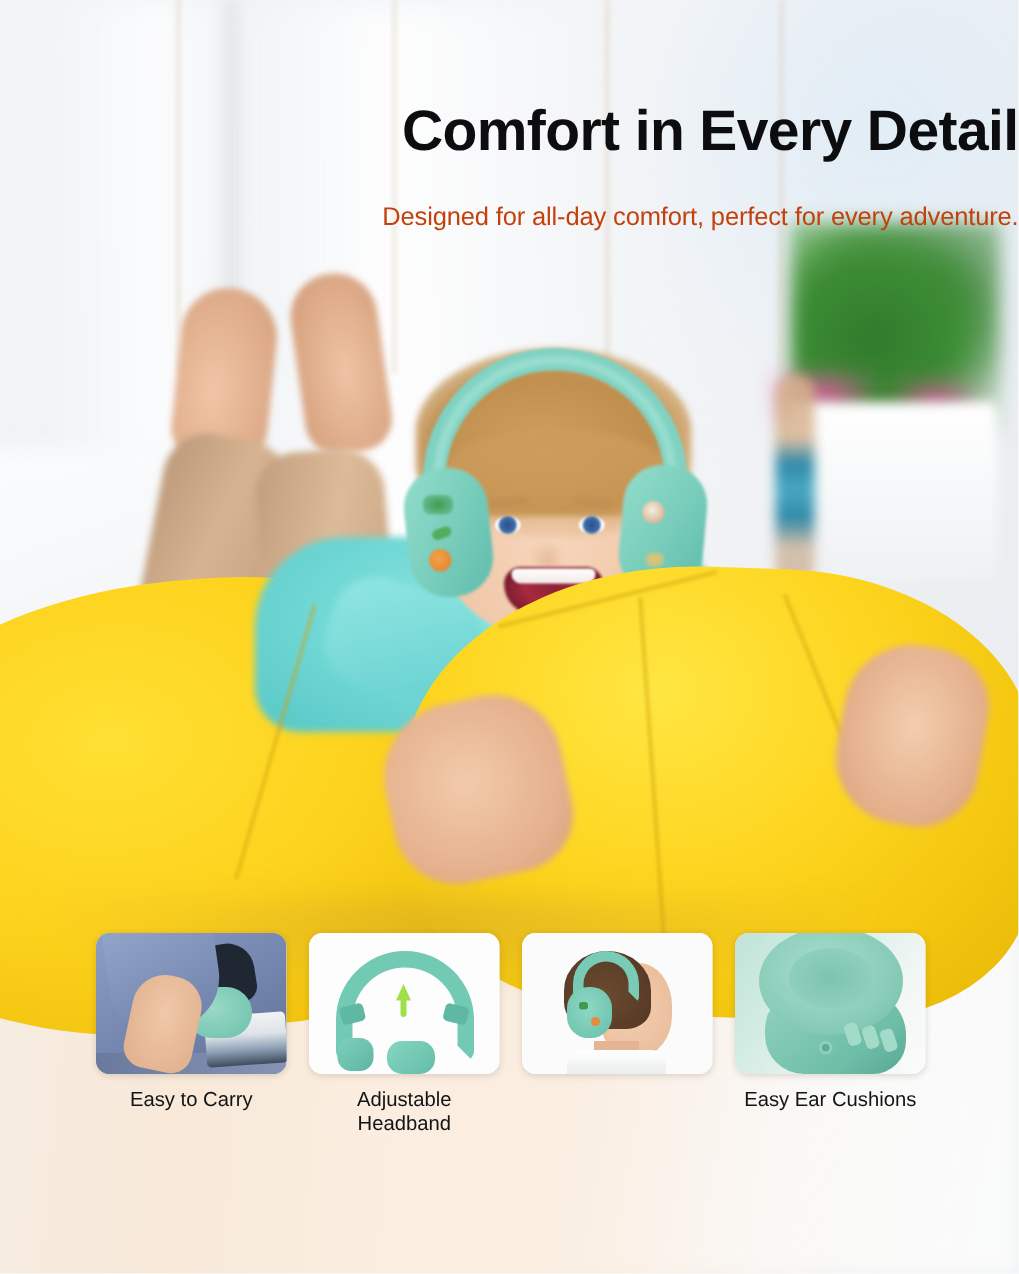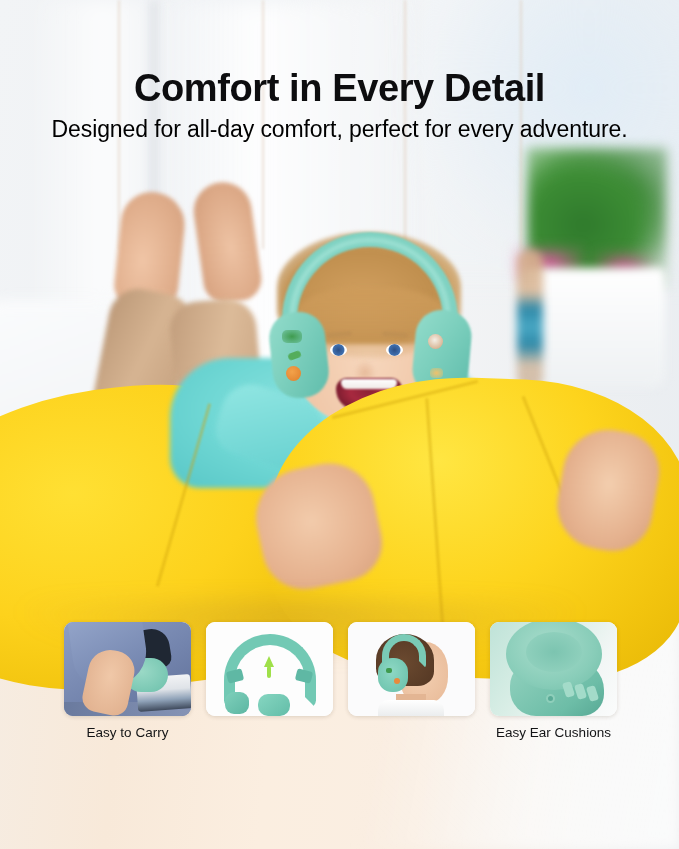--- a/index.html
+++ b/index.html
@@ -278,29 +278,29 @@
   .bean-seam-3 { left: 544px; top: 392px; width: 3px; height: 120px; transform: rotate(-22deg); }
   .bean-seam-4 { left: 330px; top: 398px; width: 150px; height: 3px; transform: rotate(-14deg); }
   .bean-shadow {
     position: absolute; left: 20px; top: 600px; width: 560px; height: 60px;
     background: radial-gradient(ellipse at 50% 20%, rgba(180,140,60,.3), rgba(180,140,60,0) 72%);
     filter: blur(10px);
   }
 
   
   .headline-block {
-    position: absolute; left: 0; top: 68px; width: 679px; text-align: center;
+    position: absolute; left: 0; top: 68px; width: 679px; text-align: right;
     z-index: 20;
   }
   .headline {
     font-size: 38px; font-weight: 700; color: #0d0d0f;
     letter-spacing: -.4px; line-height: 1.1;
   }
   .subhead {
-    margin-top: 6px; font-size: 23px; font-weight: 400; color: #000000;
+    margin-top: 25px; font-size: 17px; font-weight: 400; color: #c2410c;
     letter-spacing: -.1px;
   }
 
   
   .features {
     position: absolute; left: 64px; top: 622px; width: 553px;
     display: flex; gap: 15px; z-index: 25;
   }
   .feature { width: 127px; }
   .thumb {
@@ -468,20 +468,22 @@
       <div class="thumb">
         <div class="t2-bg"></div>
         <div class="t2-band"></div>
         <div class="t2-slider-l"></div>
         <div class="t2-slider-r"></div>
         <div class="t2-cup-l"></div>
         <div class="t2-cup-r"></div>
         <div class="t2-arrow"></div>
         <div class="t2-arrow-tail"></div>
       </div>
+      <div class="caption">Adjustable
+Headband</div>
     </div>
 
     <div class="feature">
       <div class="thumb">
         <div class="t3-bg"></div>
         <div class="t3-face"></div>
         <div class="t3-neck"></div>
         <div class="t3-hair"></div>
         <div class="t3-shirt"></div>
         <div class="t3-band"></div>

